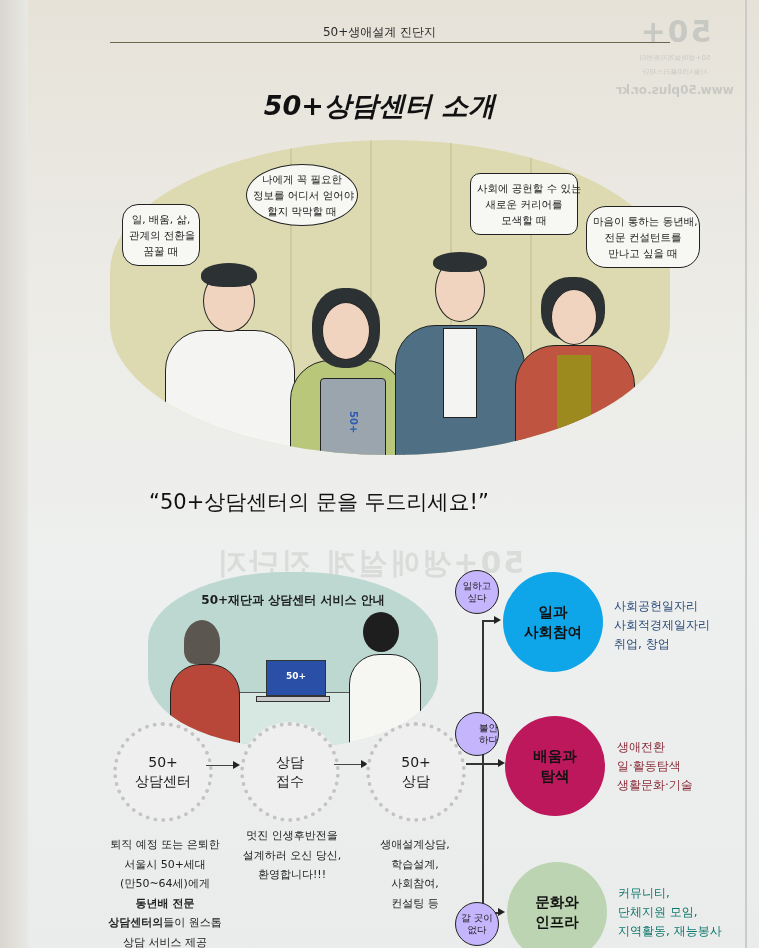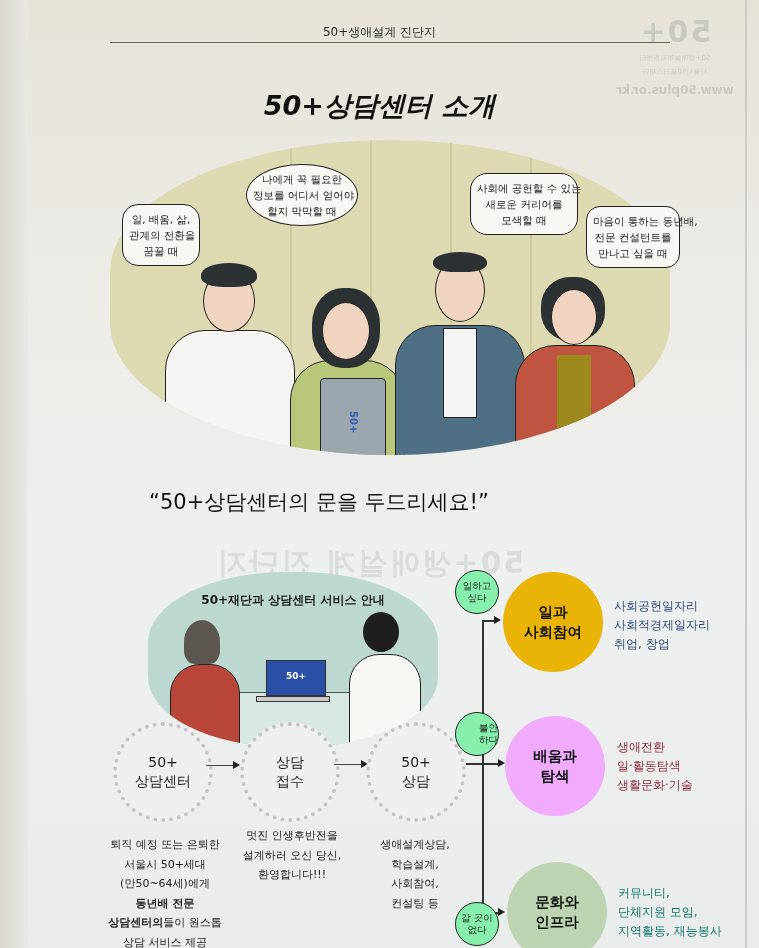--- a/index.html
+++ b/index.html
@@ -113,21 +113,21 @@
   .outcome {
     position: absolute; width: 100px; height: 100px; border-radius: 50%;
     display: flex; flex-direction: column; align-items: center; justify-content: center;
     font-size: 14.5px; line-height: 20px; font-weight: bold; text-align: center; color: #111;
   }
   .outcome-list { position: absolute; font-size: 12px; line-height: 19px; }
   .outcome-list span { display: block; white-space: nowrap; }
 
   .feel {
     position: absolute; width: 44px; height: 44px; border-radius: 50%;
-    border: 1.5px solid #222; background: #86efac;
+    border: 1.5px solid #222; background: #c4b5fd;
     display: flex; flex-direction: column; align-items: center; justify-content: center;
     font-size: 9.5px; line-height: 12px; text-align: center; color: #222;
   }
   .vline { position: absolute; width: 1.5px; background: #333; }
   .hline { position: absolute; height: 1.5px; background: #333; }
   .tip {
     position: absolute; width: 0; height: 0;
     border-left: 7px solid #222; border-top: 4.5px solid transparent; border-bottom: 4.5px solid transparent;
   }
 </style>
@@ -185,26 +185,26 @@
 <div class="bubble" style="left:122px; top:204px; width:78px;">
   <span>일, 배움, 삶,</span>
   <span>관계의 전환을</span>
   <span>꿈꿀 때</span>
 </div>
 <div class="bubble" style="left:246px; top:164px; width:112px; border-radius:50%;">
   <span>나에게 꼭 필요한</span>
   <span>정보를 어디서 얻어야</span>
   <span>할지 막막할 때</span>
 </div>
-<div class="bubble" style="left:470px; top:173px; width:108px; border-radius:17px;">
+<div class="bubble" style="left:470px; top:173px; width:108px; border-radius:10px;">
   <span>사회에 공헌할 수 있는</span>
   <span>새로운 커리어를</span>
   <span>모색할 때</span>
 </div>
-<div class="bubble" style="left:586px; top:206px; width:94px; border-radius:14px;">
+<div class="bubble" style="left:586px; top:206px; width:114px; border-radius:20px;">
   <span>마음이 통하는 동년배,</span>
   <span>전문 컨설턴트를</span>
   <span>만나고 싶을 때</span>
 </div>
 
 <div class="quote">“50+상담센터의 문을 두드리세요!”</div>
 <div class="ghost-mirror">50+생애설계 진단지</div>
 
 <div class="illus-counsel">
   <div class="ctitle">50+재단과 상담센터 서비스 안내</div>
@@ -270,31 +270,31 @@
 </div>
 <div class="feel" style="left:455px; top:712px;align-items:flex-end;">
   <span>불안</span>
   <span>하다</span>
 </div>
 <div class="feel" style="left:455px; top:902px;">
   <span>갈 곳이</span>
   <span>없다</span>
 </div>
 
-<div class="outcome" style="left:503px; top:572px; background:#eab308;">
+<div class="outcome" style="left:503px; top:572px; background:#0ea5e9;">
   <span>일과</span>
   <span>사회참여</span>
 </div>
 <div class="outcome-list" style="left:614px; top:597px; color:#2b4b7a;">
   <span>사회공헌일자리</span>
   <span>사회적경제일자리</span>
   <span>취업, 창업</span>
 </div>
 
-<div class="outcome" style="left:505px; top:716px; background:#f0abfc;">
+<div class="outcome" style="left:505px; top:716px; background:#be185d;">
   <span>배움과</span>
   <span>탐색</span>
 </div>
 <div class="outcome-list" style="left:617px; top:738px; color:#8a2c3a;">
   <span>생애전환</span>
   <span>일·활동탐색</span>
   <span>생활문화·기술</span>
 </div>
 
 <div class="outcome" style="left:507px; top:862px; background:#bcd4b2;">

